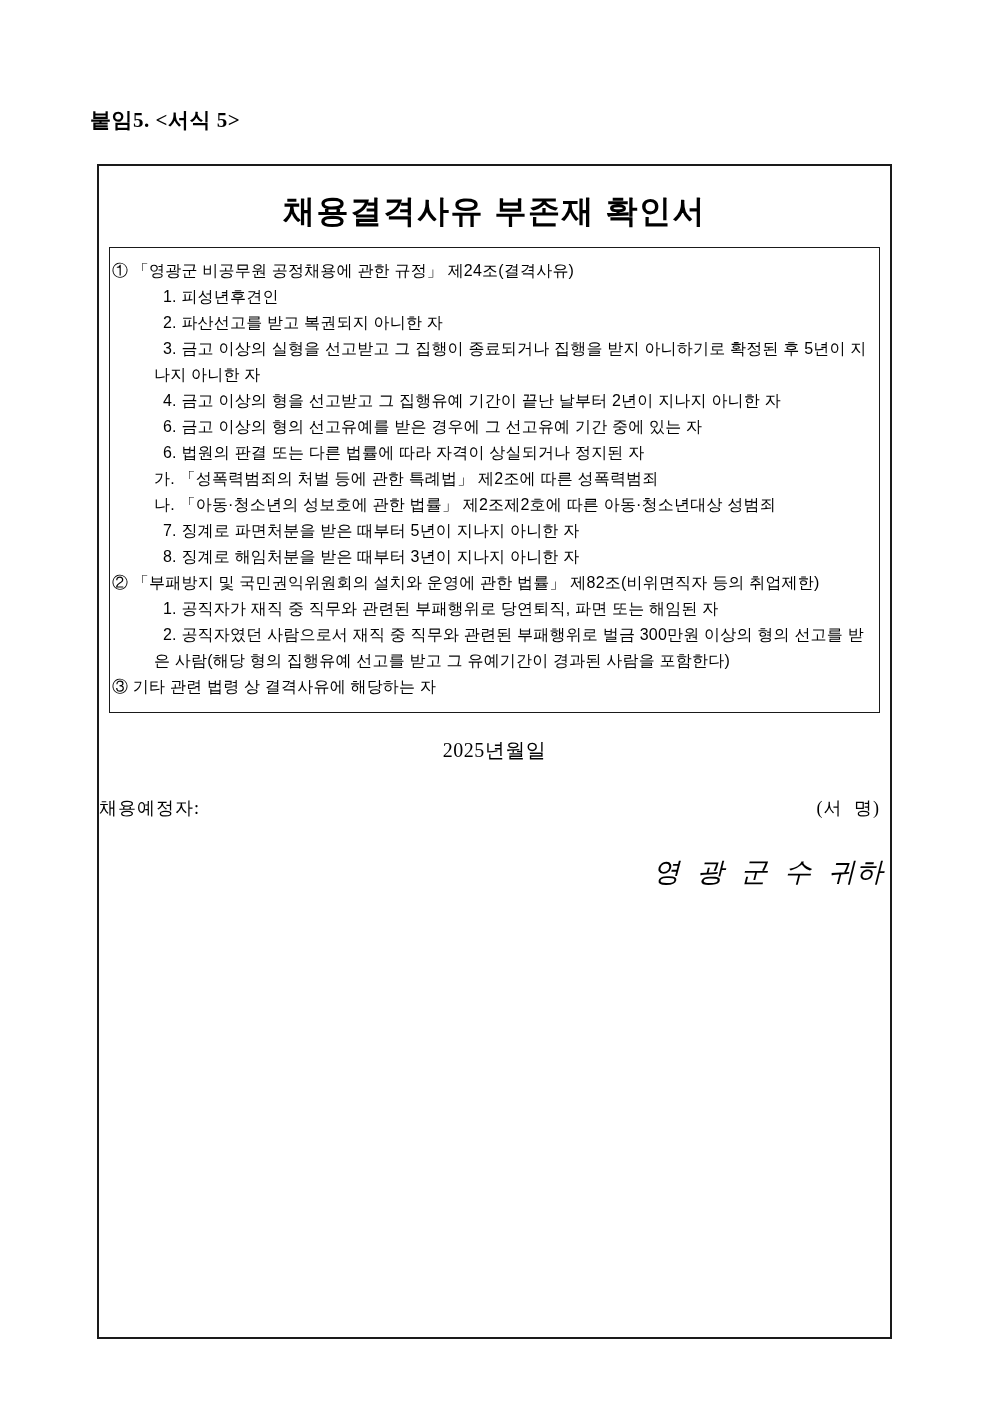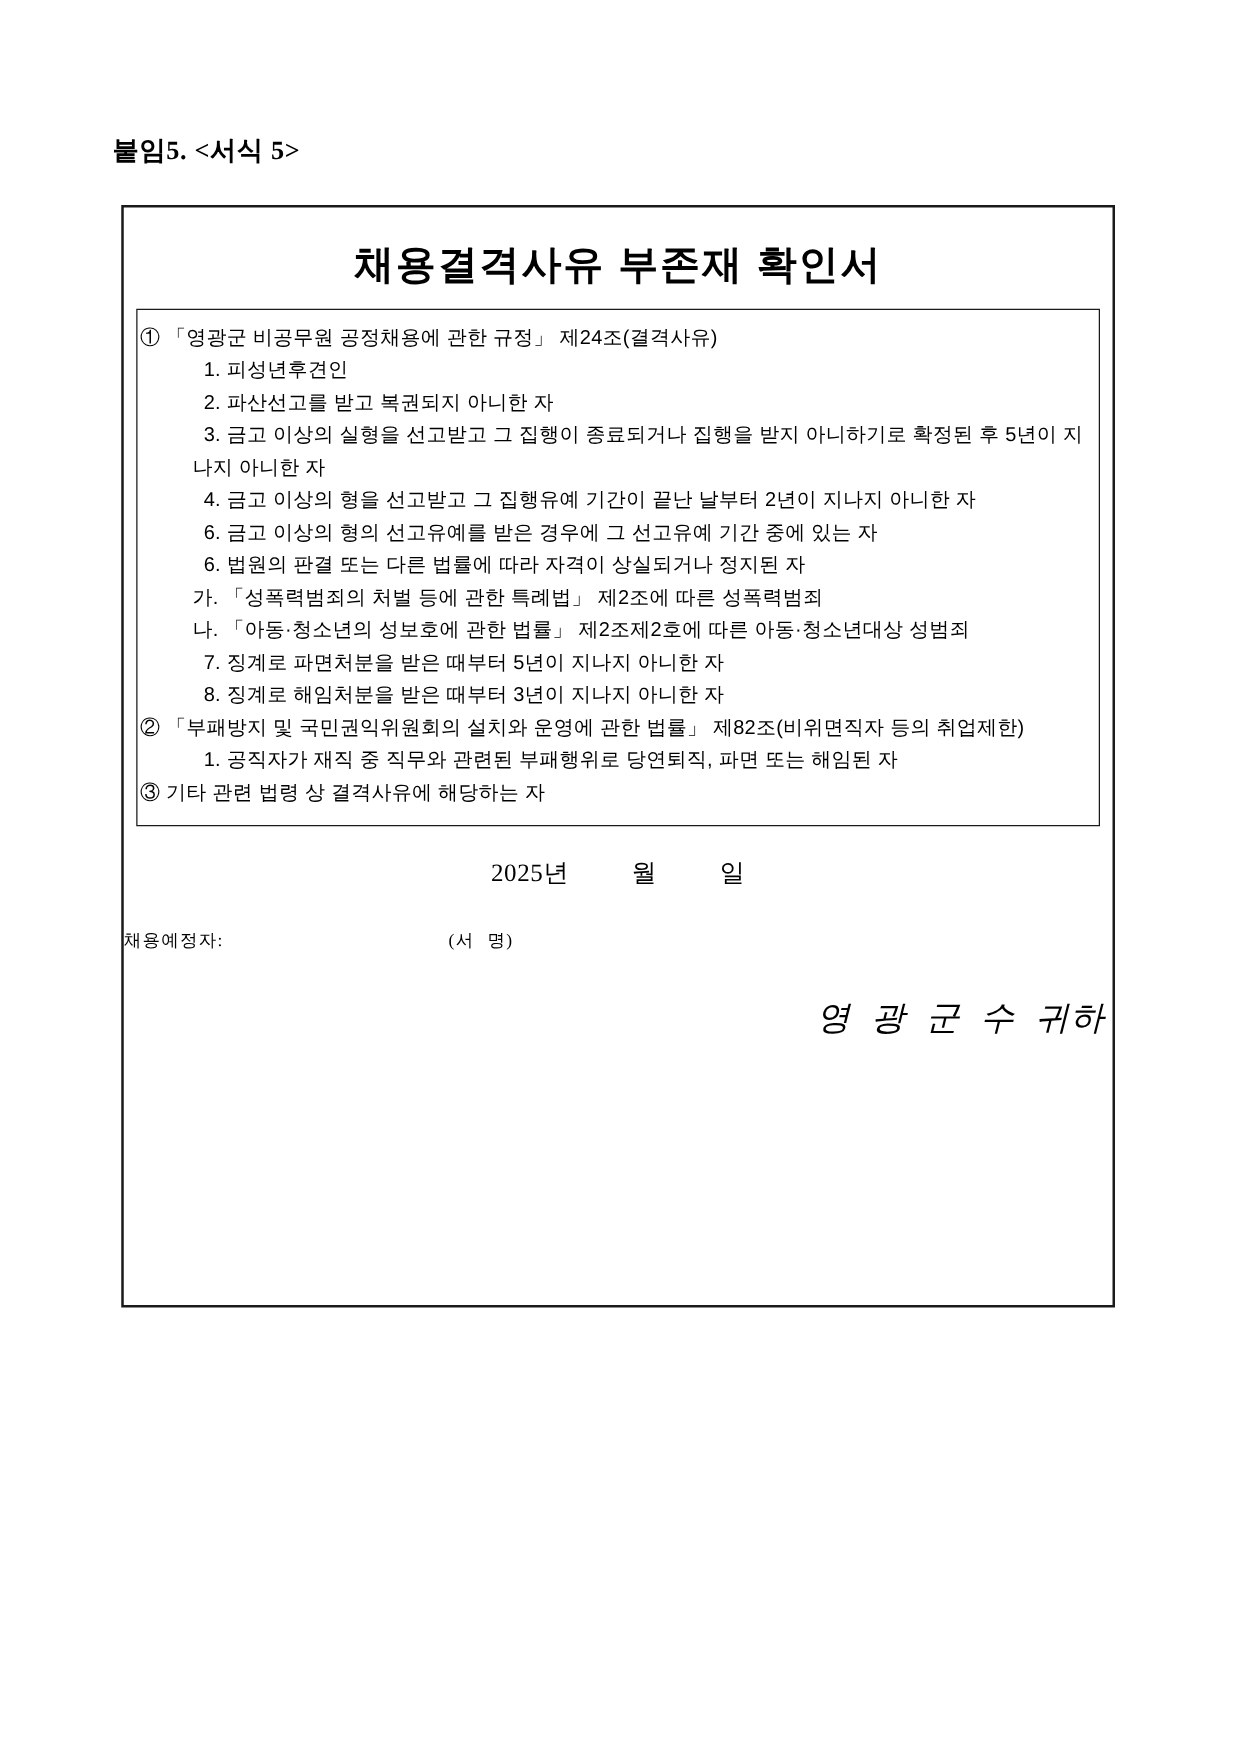--- a/index.html
+++ b/index.html
@@ -10,21 +10,21 @@
   }
   .page { position: relative; width: 992px; height: 1403px; overflow: hidden; }
 
   .attach-label {
     position: absolute; left: 90px; top: 106px;
     font-size: 21px; font-weight: bold; letter-spacing: 0.5px;
   }
 
   .form-box {
     position: absolute; left: 97px; top: 164px;
-    width: 795px; height: 882px;
+    width: 795px; height: 1175px;
     border: 2px solid #1a1a1a;
     box-sizing: border-box;
     background: #ffffff;
   }
 
   .form-title {
     margin: 24px 0 0 0;
     text-align: center;
     font-family: "Liberation Sans", sans-serif;
     font-weight: 800;
@@ -55,29 +55,29 @@
     line-height: 26px;
     letter-spacing: 0.2px;
     word-break: normal;
   }
   .clause { text-align: left; margin-left: 36px; }
   .clause.heading { margin-left: -6px; padding-left: 14px; text-indent: -14px; }
   .clause.item    { text-indent: 9px; }
   .clause.flat    { text-indent: 0; }
 
   .date-row {
-    display: flex; justify-content: center; gap: 50px;
+    display: flex; justify-content: center; 
     margin-top: 24px;
     font-size: 20px; letter-spacing: 0.5px;
   }
 
   .sig-row {
-    display: flex; justify-content: flex-start; align-items: baseline; gap: 180px;
+    display: flex; justify-content: space-between; align-items: baseline; gap: 180px;
     margin-top: 32px; padding-right: 10px;
-    font-size: 14px; letter-spacing: 1px;
+    font-size: 18px; letter-spacing: 1px;
   }
   .sig-row .sign-placeholder { word-spacing: 6px; }
 
   .recipient {
     margin-top: 34px; padding-right: 6px;
     text-align: right;
     font-size: 27px;
     word-spacing: 8px; letter-spacing: 1px; font-style: italic;
   }
 </style>
@@ -100,20 +100,21 @@
         <div class="clause item">3. 금고 이상의 실형을 선고받고 그 집행이 종료되거나 집행을 받지 아니하기로 확정된 후 5년이 지나지 아니한 자</div>
         <div class="clause item">4. 금고 이상의 형을 선고받고 그 집행유예 기간이 끝난 날부터 2년이 지나지 아니한 자</div>
         <div class="clause item">6. 금고 이상의 형의 선고유예를 받은 경우에 그 선고유예 기간 중에 있는 자</div>
         <div class="clause item">6. 법원의 판결 또는 다른 법률에 따라 자격이 상실되거나 정지된 자</div>
         <div class="clause flat">가. 「성폭력범죄의 처벌 등에 관한 특례법」 제2조에 따른 성폭력범죄</div>
         <div class="clause flat">나. 「아동·청소년의 성보호에 관한 법률」 제2조제2호에 따른 아동·청소년대상 성범죄</div>
         <div class="clause item">7. 징계로 파면처분을 받은 때부터 5년이 지나지 아니한 자</div>
         <div class="clause item">8. 징계로 해임처분을 받은 때부터 3년이 지나지 아니한 자</div>
         <div class="clause heading">② 「부패방지 및 국민권익위원회의 설치와 운영에 관한 법률」 제82조(비위면직자 등의 취업제한)</div>
         <div class="clause item">1. 공직자가 재직 중 직무와 관련된 부패행위로 당연퇴직, 파면 또는 해임된 자</div>
+        <div class="clause item">2. 공직자였던 사람으로서 재직 중 직무와 관련된 부패행위로 벌금 300만원 이상의 형의 선고를 받은 사람(해당 형의 집행유예 선고를 받고 그 유예기간이 경과된 사람을 포함한다)</div>
         <div class="clause heading">③ 기타 관련 법령 상 결격사유에 해당하는 자</div>
       </div>
 
     <div class="date-row">
       <span>2025년</span>
       <span>월</span>
       <span>일</span>
     </div>
 
     <div class="sig-row">

